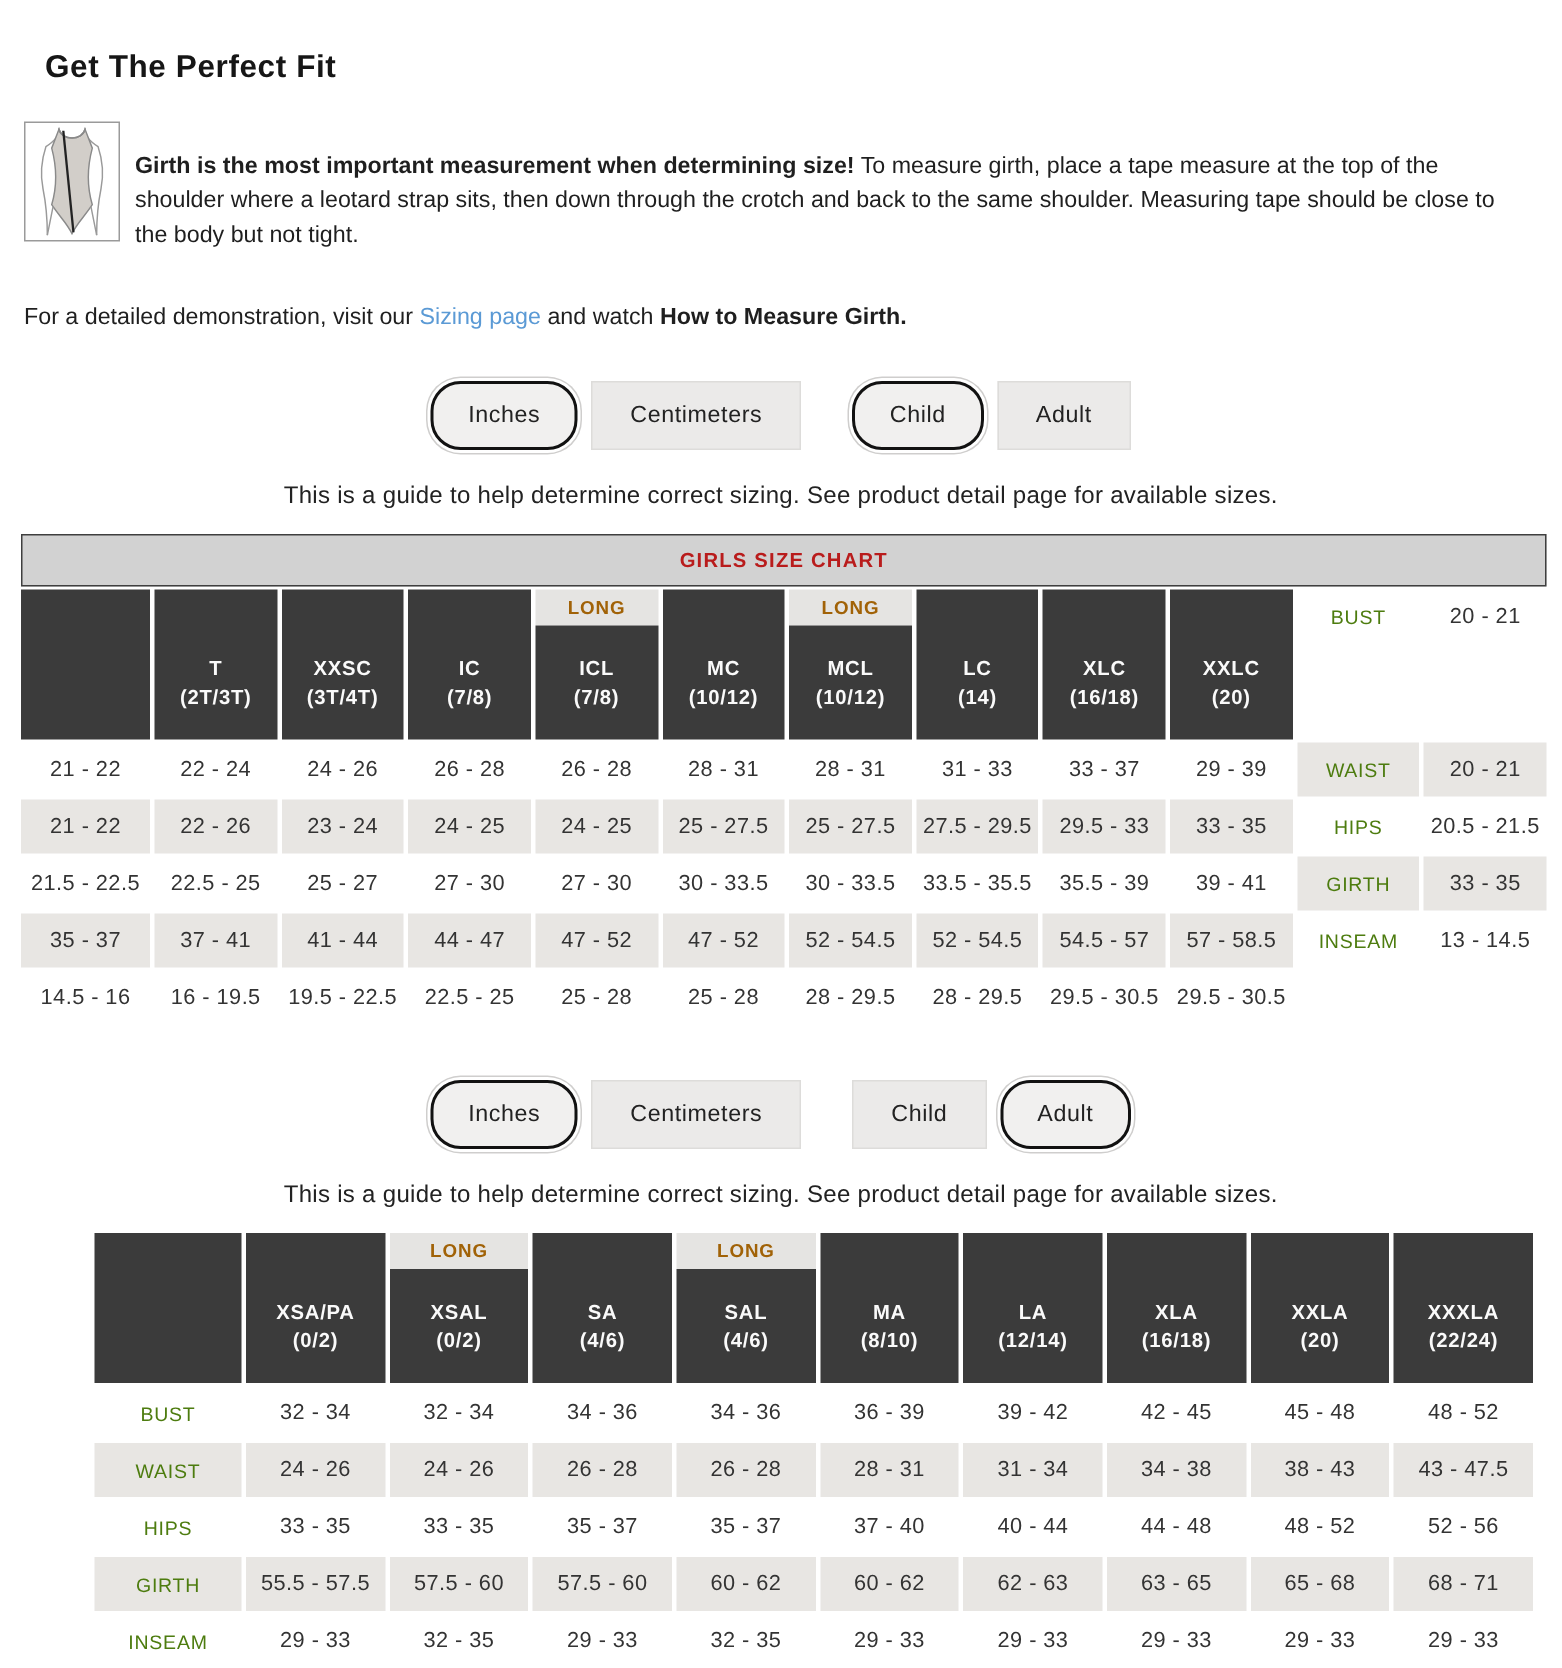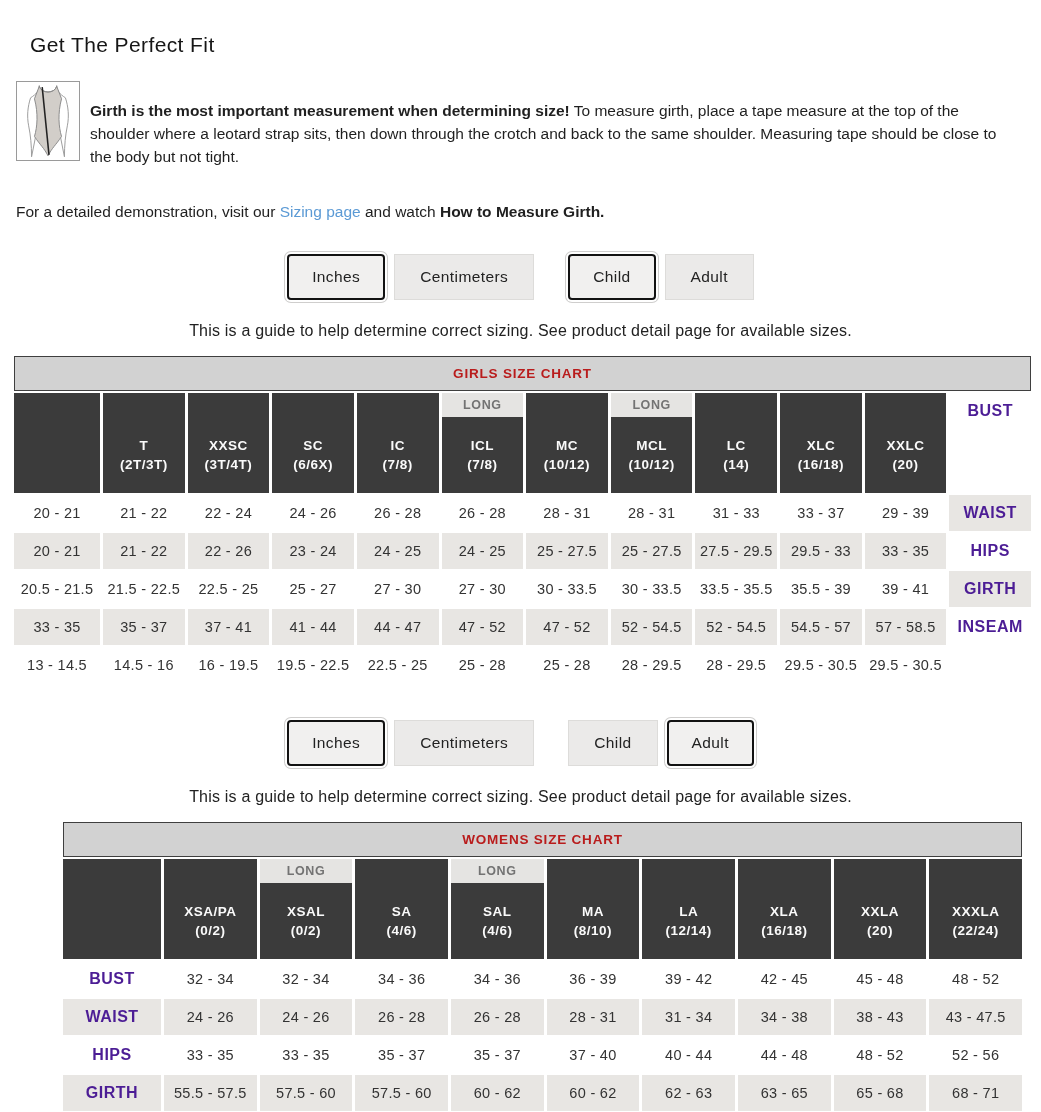--- a/index.html
+++ b/index.html
@@ -3,72 +3,72 @@
 <meta charset="utf-8">
 <style>
   * { box-sizing: border-box; }
   html,body { margin:0; padding:0; background:#ffffff; }
   body {
     width:1041px; height:1112px; overflow:hidden;
     font-family:"Liberation Sans", sans-serif; color:#1f1f1f;
     -webkit-font-smoothing:antialiased;
   }
   .page-title {
-    margin:33px 0 0 30px; font-size:21px; font-weight:400;
+    margin:33px 0 0 30px; font-size:21px; font-weight:700;
     letter-spacing:0.4px; color:#161616;
   }
   .intro { display:flex; margin:24px 16px 0 16px; gap:10px; }
   .intro-icon-box {
     width:64px; height:80px; border:1px solid #9a9a9a; flex:0 0 auto;
     display:flex; align-items:center; justify-content:center; background:#fff;
   }
   .intro-text { font-size:15.5px; line-height:1.5; color:#1f1f1f; padding-top:2px; max-width:930px; }
   .b { font-weight:bold; }
   .demo-line { margin:17px 0 0 16px; font-size:15.5px; line-height:1.45; }
   .link { color:var(--link); text-decoration:none; cursor:pointer; }
   .btnrow { display:flex; justify-content:center; gap:34px; margin-top:31px; }
   .tgroup { display:flex; gap:9px; }
   .tbtn {
     font-family:inherit; font-size:15.5px; letter-spacing:0.4px; color:#222;
     background:var(--btnbg); border:1px solid #dddcda; padding:13px 25px; cursor:pointer;
   }
   .tbtn.sel {
-    background:#f1f0ef; border:2.5px solid #121212; border-radius:4px;
+    background:#f1f0ef; border:2.5px solid #121212; border-radius:20px;
     padding:11px 23px; box-shadow:0 0 0 2px #ffffff, 0 0 0 3px #cfcecd;
   }
   .guide-note {
     margin-top:22px; text-align:center; font-size:16px;
     letter-spacing:0.2px; color:#222;
   }
   .chart { margin-top:14px; }
   .chart.girls { margin-left:14px; width:1017px; }
   .chart.womens { margin-left:63px; width:959px; }
   .band {
     height:35px; background:var(--band); border:1px solid #3f3f3f;
     display:flex; align-items:center; justify-content:center;
     font-weight:bold; font-size:13.5px; letter-spacing:0.8px; color:#b91c1c;
     margin-bottom:2px;
   }
   .grid { display:grid; column-gap:3px; row-gap:2px; background:#fff; }
   .hcol { height:100px; display:flex; flex-direction:column; }
   .corner { height:100px; background:var(--dark); }
   .longtag {
-    height:24px; background:#e5e4e2; color:#737373;
+    height:24px; background:#e5e4e2; color:#a16207;
     font-weight:bold; font-size:12.5px; letter-spacing:0.6px;
     display:flex; align-items:center; justify-content:center;
   }
   .hdark {
     flex:1; background:var(--dark); color:#fafafa;
     display:flex; flex-direction:column; align-items:center; justify-content:center;
     gap:4px; font-weight:bold; font-size:13.5px; letter-spacing:0.5px;
   }
   .hdark.pad { padding-top:24px; }
   .cell { height:36px; display:flex; align-items:center; justify-content:center; background:#fff; }
   .cell.shade { background:var(--rowgray); }
-  .lab { font-weight:bold; font-size:16px; letter-spacing:0.5px; color:#4c1d95; }
+  .lab { font-weight:normal; font-size:13px; letter-spacing:0.5px; color:#4d7c0f; }
   .val { font-size:14.5px; letter-spacing:0.3px; color:#333; }
 </style>
 </head>
 <body>
 
 <h1 class="page-title">Get The Perfect Fit</h1>
 
 <div class="intro">
   <div class="intro-icon-box">
     <svg width="58" height="74" viewBox="0 0 60 76" aria-hidden="true">
@@ -103,26 +103,20 @@
       <div class="hcol">
         <div class="hdark pad">
           <div>T</div>
           <div>(2T/3T)</div>
         </div>
       </div>
       <div class="hcol">
         <div class="hdark pad">
           <div>XXSC</div>
           <div>(3T/4T)</div>
-        </div>
-      </div>
-      <div class="hcol">
-        <div class="hdark pad">
-          <div>SC</div>
-          <div>(6/6X)</div>
         </div>
       </div>
       <div class="hcol">
         <div class="hdark pad">
           <div>IC</div>
           <div>(7/8)</div>
         </div>
       </div>
       <div class="hcol">
         <div class="longtag">LONG</div>
@@ -230,21 +224,20 @@
       <button class="tbtn sel">Inches</button>
       <button class="tbtn">Centimeters</button>
     </div>
     <div class="tgroup">
       <button class="tbtn">Child</button>
       <button class="tbtn sel">Adult</button>
     </div>
   </div>
 <p class="guide-note">This is a guide to help determine correct sizing. See product detail page for available sizes.</p>
 <div class="chart womens">
-    <div class="band">WOMENS SIZE CHART</div>
     <div class="grid" style="grid-template-columns: 98px repeat(9, 1fr);">
       <div class="corner"></div>
       <div class="hcol">
         <div class="hdark pad">
           <div>XSA/PA</div>
           <div>(0/2)</div>
         </div>
       </div>
       <div class="hcol">
         <div class="longtag">LONG</div>

